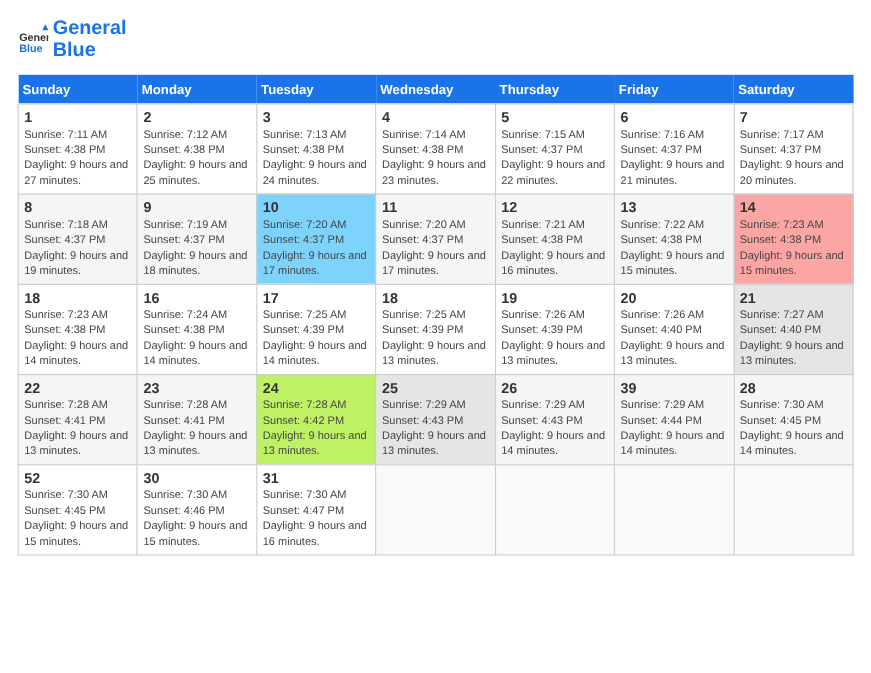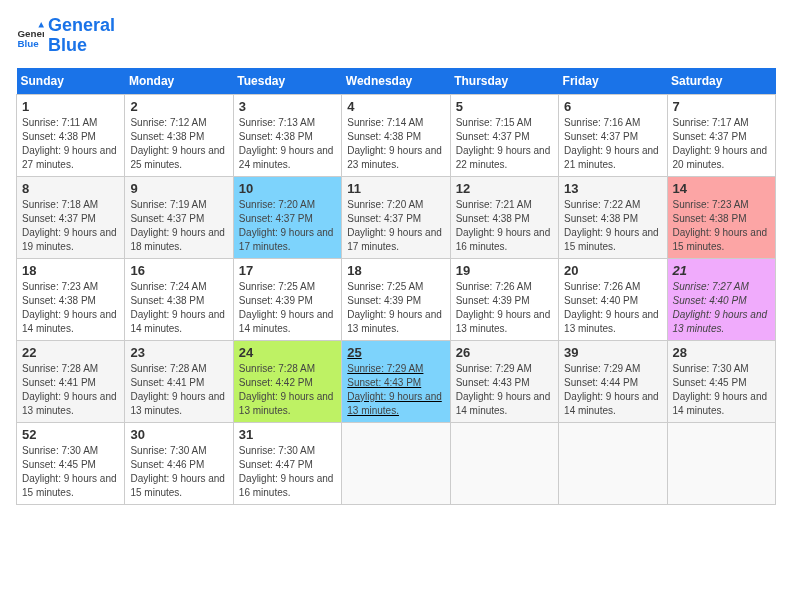--- a/index.html
+++ b/index.html
@@ -161,31 +161,31 @@
         <td style="background-color: rgb(255, 255, 255);"><span class="day-number">16</span>
 <span class="day-info">Sunrise: 7:24 AM<br>Sunset: 4:38 PM<br>Daylight: 9 hours and 14 minutes.</span></td>
         <td style="background-color: rgb(255, 255, 255);"><span class="day-number">17</span>
 <span class="day-info">Sunrise: 7:25 AM<br>Sunset: 4:39 PM<br>Daylight: 9 hours and 14 minutes.</span></td>
         <td style="background-color: rgb(255, 255, 255);"><span class="day-number">18</span>
 <span class="day-info">Sunrise: 7:25 AM<br>Sunset: 4:39 PM<br>Daylight: 9 hours and 13 minutes.</span></td>
         <td style="background-color: rgb(255, 255, 255);"><span class="day-number">19</span>
 <span class="day-info">Sunrise: 7:26 AM<br>Sunset: 4:39 PM<br>Daylight: 9 hours and 13 minutes.</span></td>
         <td style="background-color: rgb(255, 255, 255);"><span class="day-number">20</span>
 <span class="day-info">Sunrise: 7:26 AM<br>Sunset: 4:40 PM<br>Daylight: 9 hours and 13 minutes.</span></td>
-        <td style="background-color: #f0abfc; font-style: italic;"><span class="day-number">21</span>
+        <td style="background-color: #e5e5e5;"><span class="day-number">21</span>
 <span class="day-info">Sunrise: 7:27 AM<br>Sunset: 4:40 PM<br>Daylight: 9 hours and 13 minutes.</span></td>
       </tr>
       <tr>
         <td style="background-color: rgb(245, 245, 245);"><span class="day-number">22</span>
 <span class="day-info">Sunrise: 7:28 AM<br>Sunset: 4:41 PM<br>Daylight: 9 hours and 13 minutes.</span></td>
         <td style="background-color: rgb(245, 245, 245);"><span class="day-number">23</span>
 <span class="day-info">Sunrise: 7:28 AM<br>Sunset: 4:41 PM<br>Daylight: 9 hours and 13 minutes.</span></td>
         <td style="background-color: #bef264;"><span class="day-number">24</span>
 <span class="day-info">Sunrise: 7:28 AM<br>Sunset: 4:42 PM<br>Daylight: 9 hours and 13 minutes.</span></td>
-        <td style="background-color: #7dd3fc; text-decoration: underline;"><span class="day-number">25</span>
+        <td style="background-color: #e5e5e5;"><span class="day-number">25</span>
 <span class="day-info">Sunrise: 7:29 AM<br>Sunset: 4:43 PM<br>Daylight: 9 hours and 13 minutes.</span></td>
         <td style="background-color: rgb(245, 245, 245);"><span class="day-number">26</span>
 <span class="day-info">Sunrise: 7:29 AM<br>Sunset: 4:43 PM<br>Daylight: 9 hours and 14 minutes.</span></td>
         <td style="background-color: rgb(245, 245, 245);"><span class="day-number">39</span>
 <span class="day-info">Sunrise: 7:29 AM<br>Sunset: 4:44 PM<br>Daylight: 9 hours and 14 minutes.</span></td>
         <td style="background-color: rgb(245, 245, 245);"><span class="day-number">28</span>
 <span class="day-info">Sunrise: 7:30 AM<br>Sunset: 4:45 PM<br>Daylight: 9 hours and 14 minutes.</span></td>
       </tr>
       <tr>
         <td style="background-color: rgb(255, 255, 255);"><span class="day-number">52</span>

